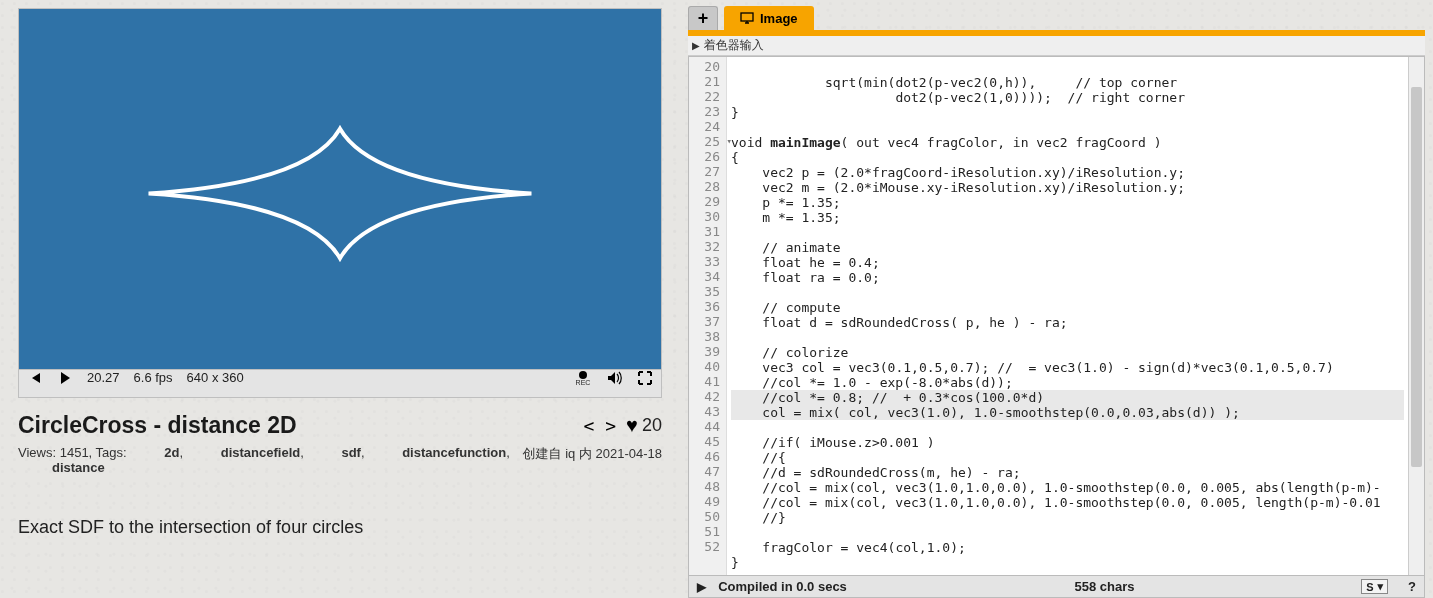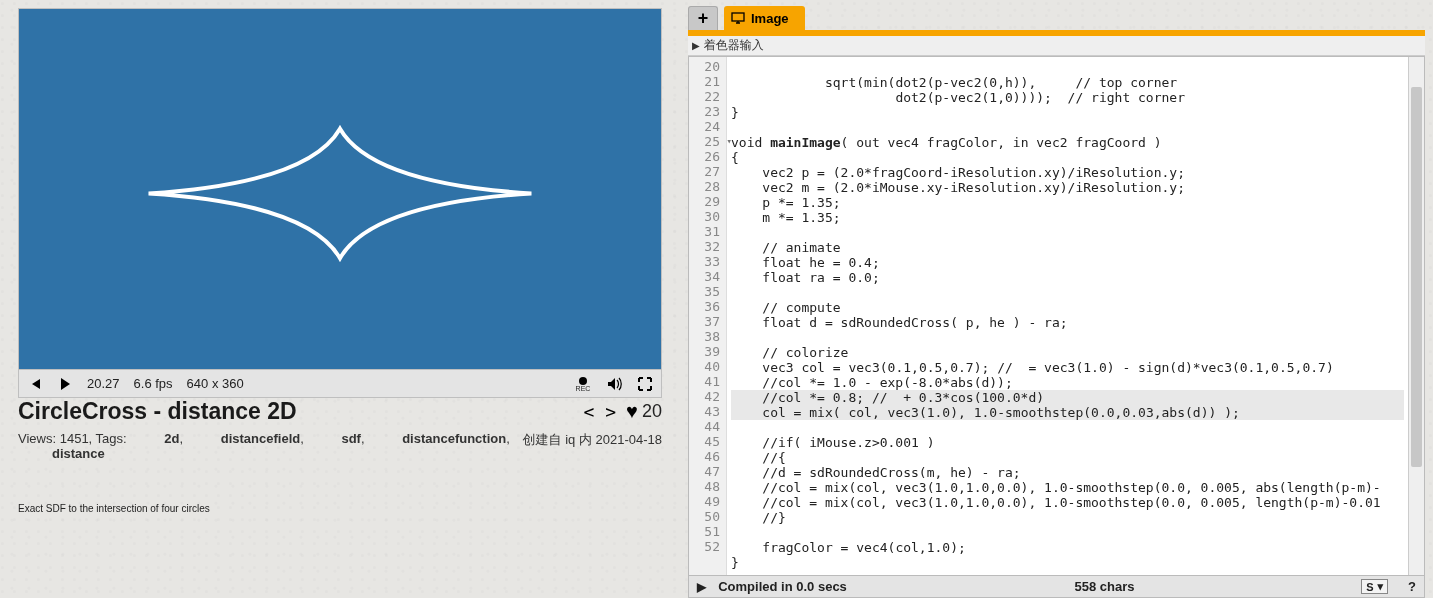--- a/index.html
+++ b/index.html
@@ -25,53 +25,53 @@
     position:relative; z-index:1;
   }
   .viewport {
     width:644px; height:362px; background:#2f72a7;
     position:relative; border:1px solid #bfbfbf;
   }
   .viewport svg { position:absolute; inset:0; }
   .controls {
     width:644px; height:28px; background:#e4e4e4;
     border:1px solid #bfbfbf; border-top:none;
-    display:flex; align-items:center; gap:14px;
+    display:flex; gap:14px;
     padding:0 8px; font-size:13px; color:#222;
   }
   .controls .spacer { flex:1; }
   .ctl-icon { width:16px; height:16px; display:flex; align-items:center; justify-content:center; cursor:pointer; }
-  .title-row { display:flex; align-items:center; margin-top:0; width:644px;justify-content:space-between; }
+  .title-row { display:flex; align-items:center; margin-top:14px; width:644px;justify-content:space-between; }
   .title { font-size:23px; font-weight:bold; color:#1a1a1a; flex:1; }
   .embed-icon { font-family:monospace; font-size:18px; margin-right:10px; cursor:pointer; }
   .heart { font-size:20px; margin-right:4px; }
   .likes { font-size:18px; color:#222; }
   .meta-row { display:flex; width:644px; font-size:13px; color:#333; margin-top:6px; }
   .meta-left { flex:1; }
   .meta-left b { font-weight:bold;margin-left:34px; }
-  .desc { width:644px; font-size:10px; color:#222; margin-top:42px; }
+  .desc { width:644px; font-size:18px; color:#222; margin-top:42px; }
 
   .right {
     flex:1; display:flex; flex-direction:column;
     padding:4px 8px 0 8px; position:relative; z-index:1;
   }
   .tabs {
     height:28px; display:flex; align-items:flex-end;
     border-bottom:2px solid #f7a400;
   }
   .tab-add {
     width:30px; height:24px; background:#c8c8c8;
     border:1px solid #aaa; border-bottom:none;
     display:flex; align-items:center; justify-content:center;
     font-size:18px; font-weight:bold; cursor:pointer;
     margin-right:6px; border-radius:3px 3px 0 0;
   }
   .tab {
     height:24px; background:#f7a400; color:#000;
-    display:flex; align-items:center; padding:0 16px 0 7px;
+    display:flex; align-items:center; padding:0 16px 0 16px;
     font-size:13px; font-weight:bold; border-radius:3px 3px 0 0;
     cursor:pointer; gap:6px;
   }
   .tab-icon { width:14px; height:12px; }
   .orange-strip { height:4px; background:#f7a400; }
   .shader-input-row {
     height:20px; display:flex; align-items:center; font-size:12px;
     color:#333; padding-left:4px; border-bottom:1px solid #ccc;
     background:#efefef;
   }

